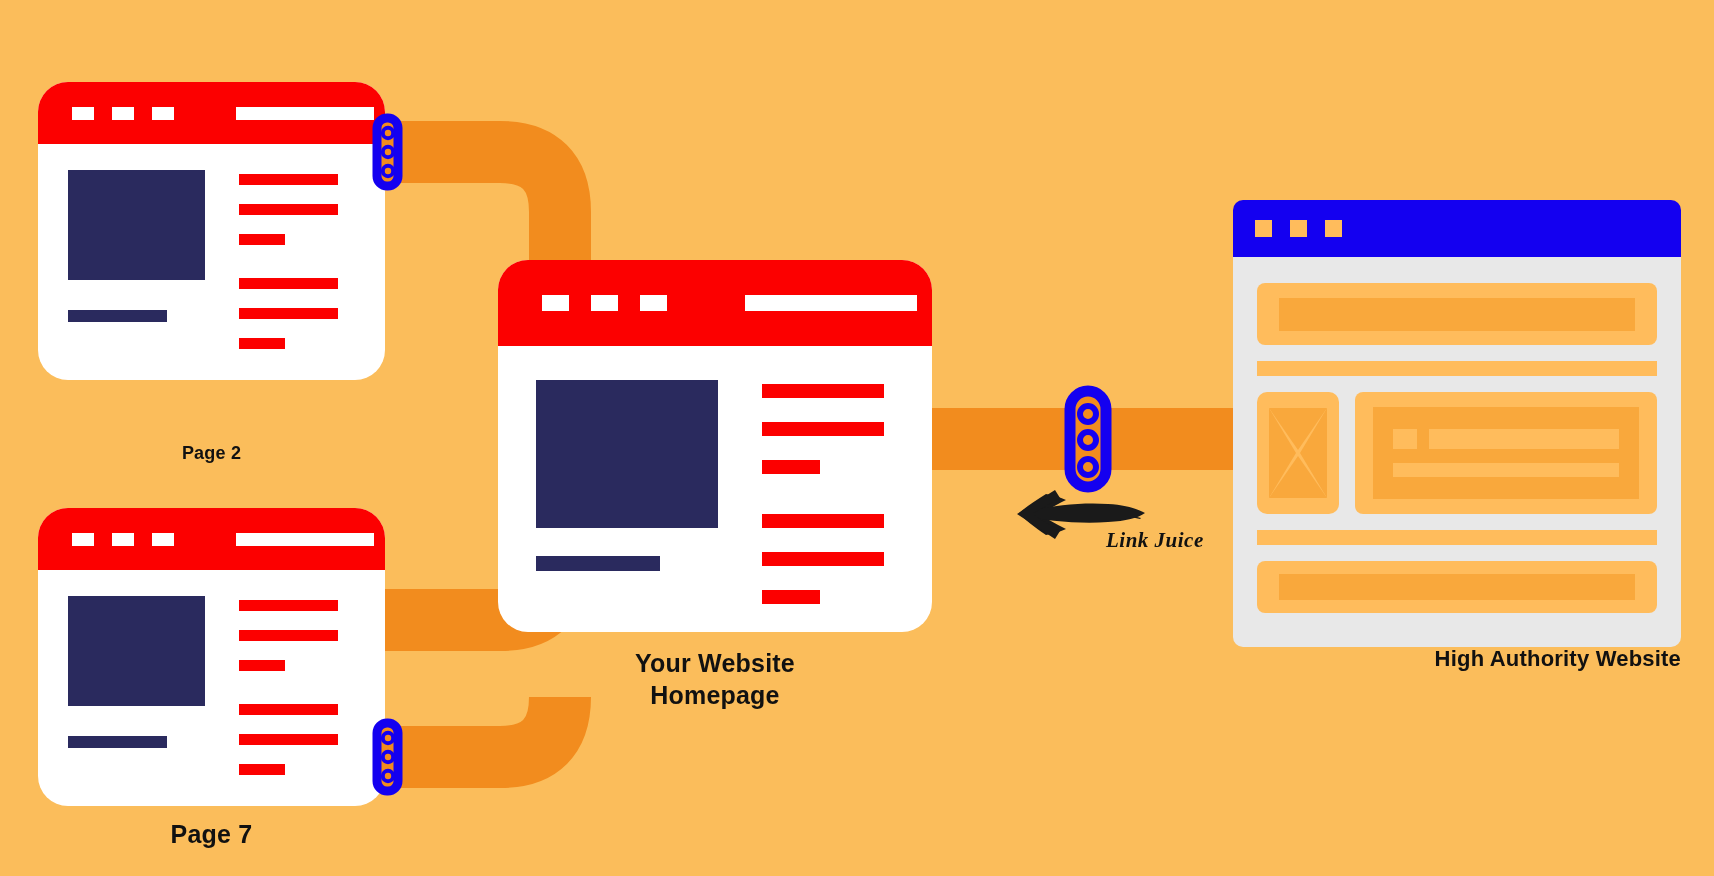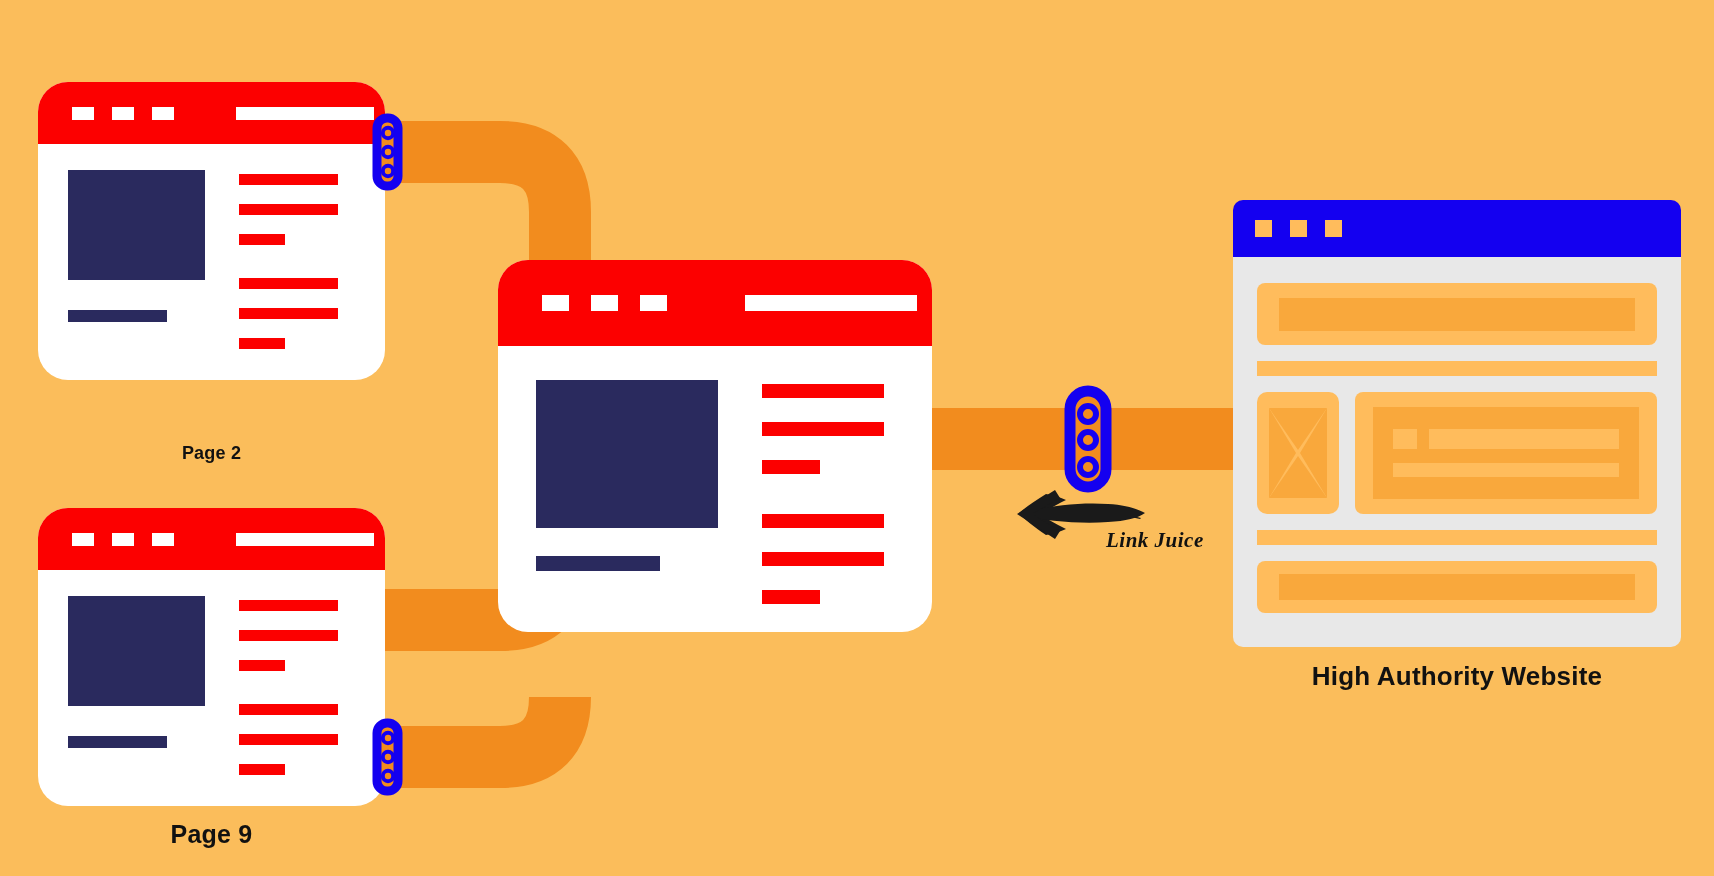--- a/index.html
+++ b/index.html
@@ -223,20 +223,24 @@
                C 1052 534 1060 532 1066 529 C 1055 524 1046 518 1038 513
                C 1046 511 1056 510 1068 510 C 1094 509 1122 513 1141 518 Z" fill="#1A1A1A"></path>
       <path d="M 1022 513 C 1046 506 1080 502 1108 504 C 1126 505 1138 509 1145 513
                C 1138 518 1126 521 1108 522 C 1080 524 1046 521 1022 516 Z" fill="#1A1A1A"></path>
       <path d="M 1055 490 L 1017 514 L 1055 539 L 1060 531 L 1032 514 L 1060 498 Z" fill="#1A1A1A"></path>
     </g>
   </svg>
 
   <div class="label" style="left:38px;top:395px;width:347px;font-size:18px;margin-top:48px;">Page 2</div>
 
-  <div class="label" style="left:38px;top:820px;width:347px;font-size:25px;">Page 9</div>
-
-
-  <div class="label" style="left:1233px;top:661px;width:448px;font-size:26px;">High Authority Website</div>
+  <div class="label" style="left:38px;top:820px;width:347px;font-size:25px;">Page 7</div>
+
+  <div class="label" style="left:498px;top:648px;width:434px;font-size:25px;line-height:1.27;">
+    <div>Your Website</div>
+    <div>Homepage</div>
+  </div>
+
+  <div class="label" style="left:1233px;top:646px;width:448px;font-size:22px;text-align:right;">High Authority Website</div>
 
   <div class="juice" style="left:1062px;top:528px;">Link Juice</div>
 
 </div>
 
 </body></html>

